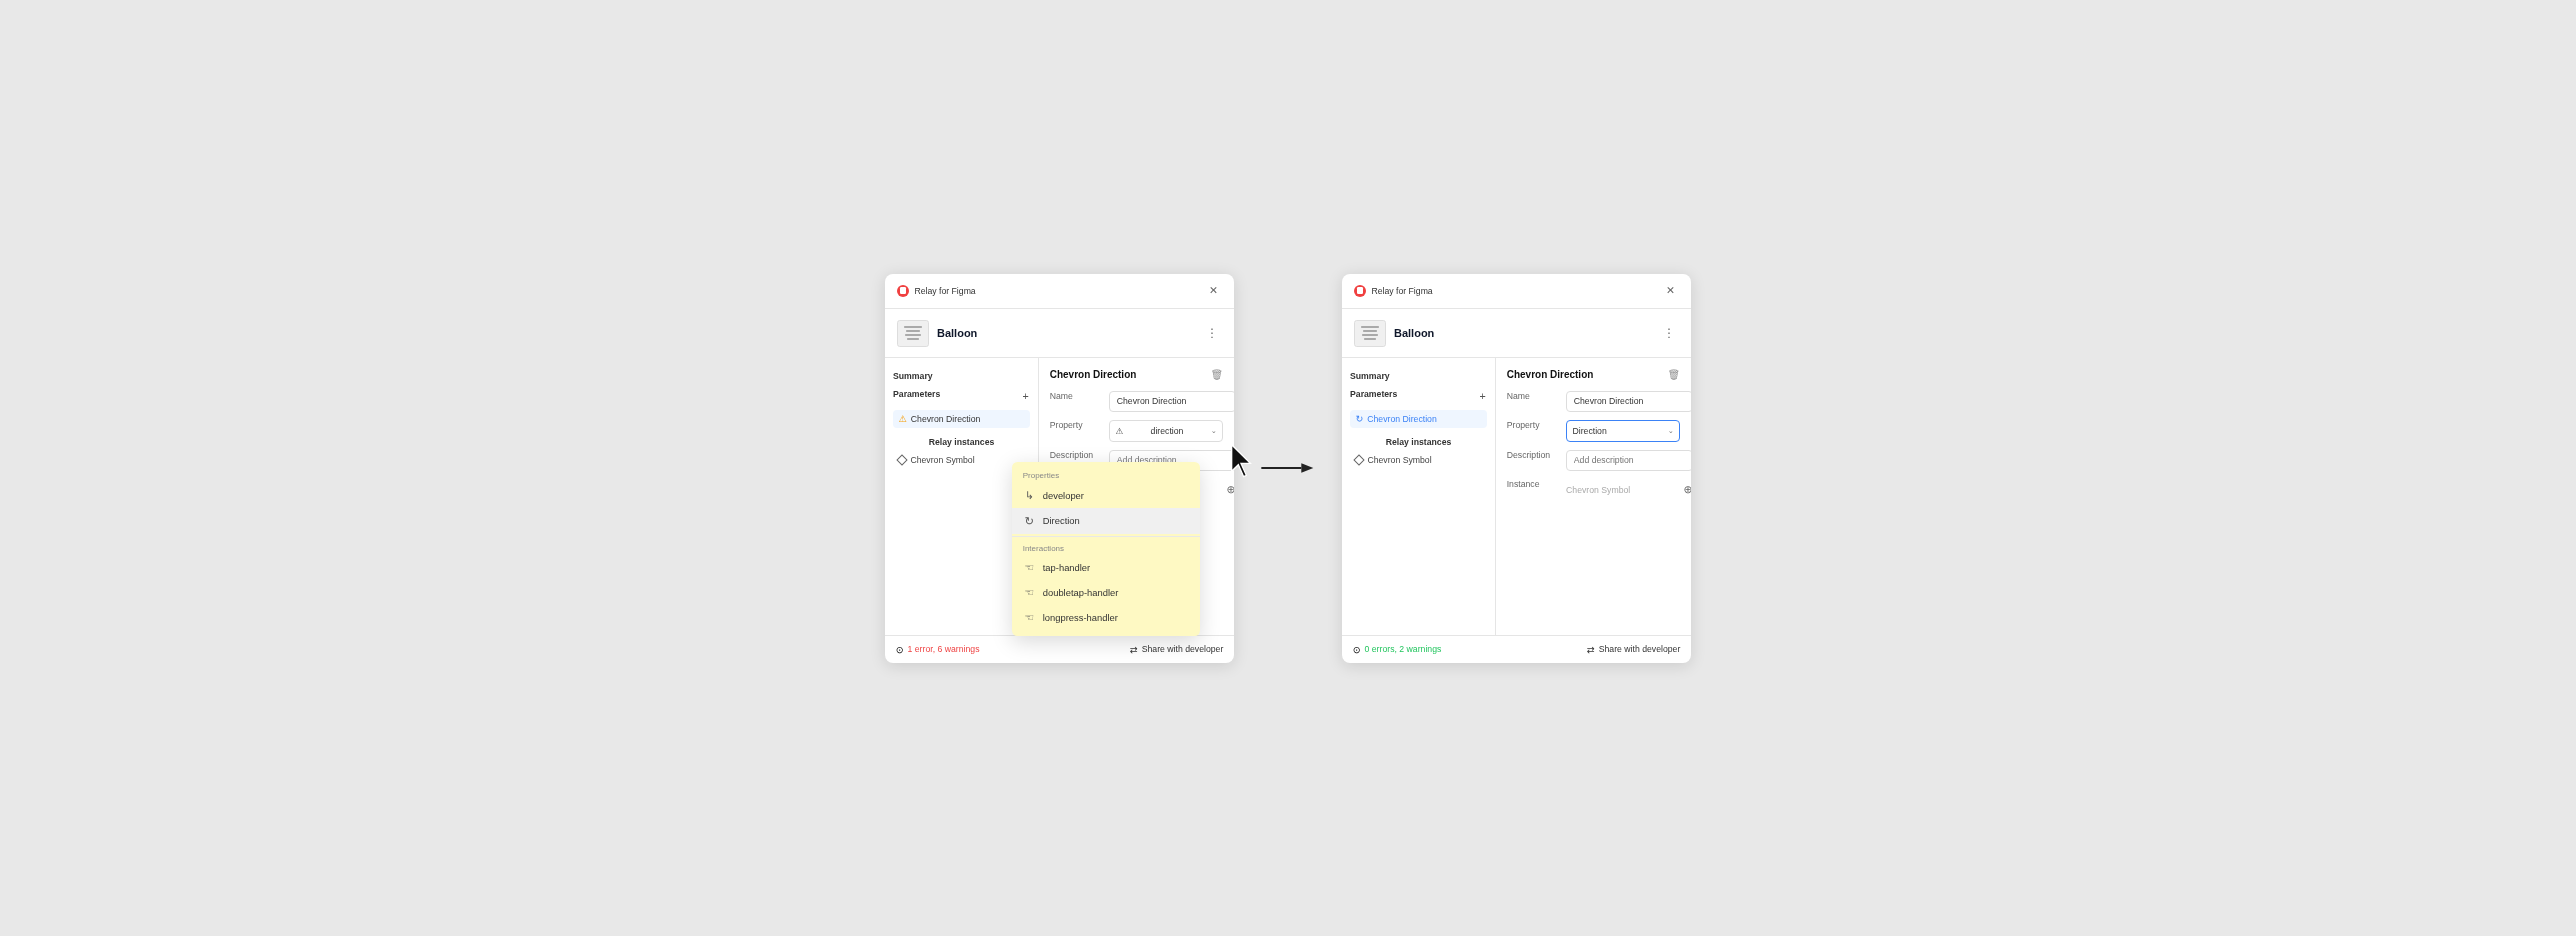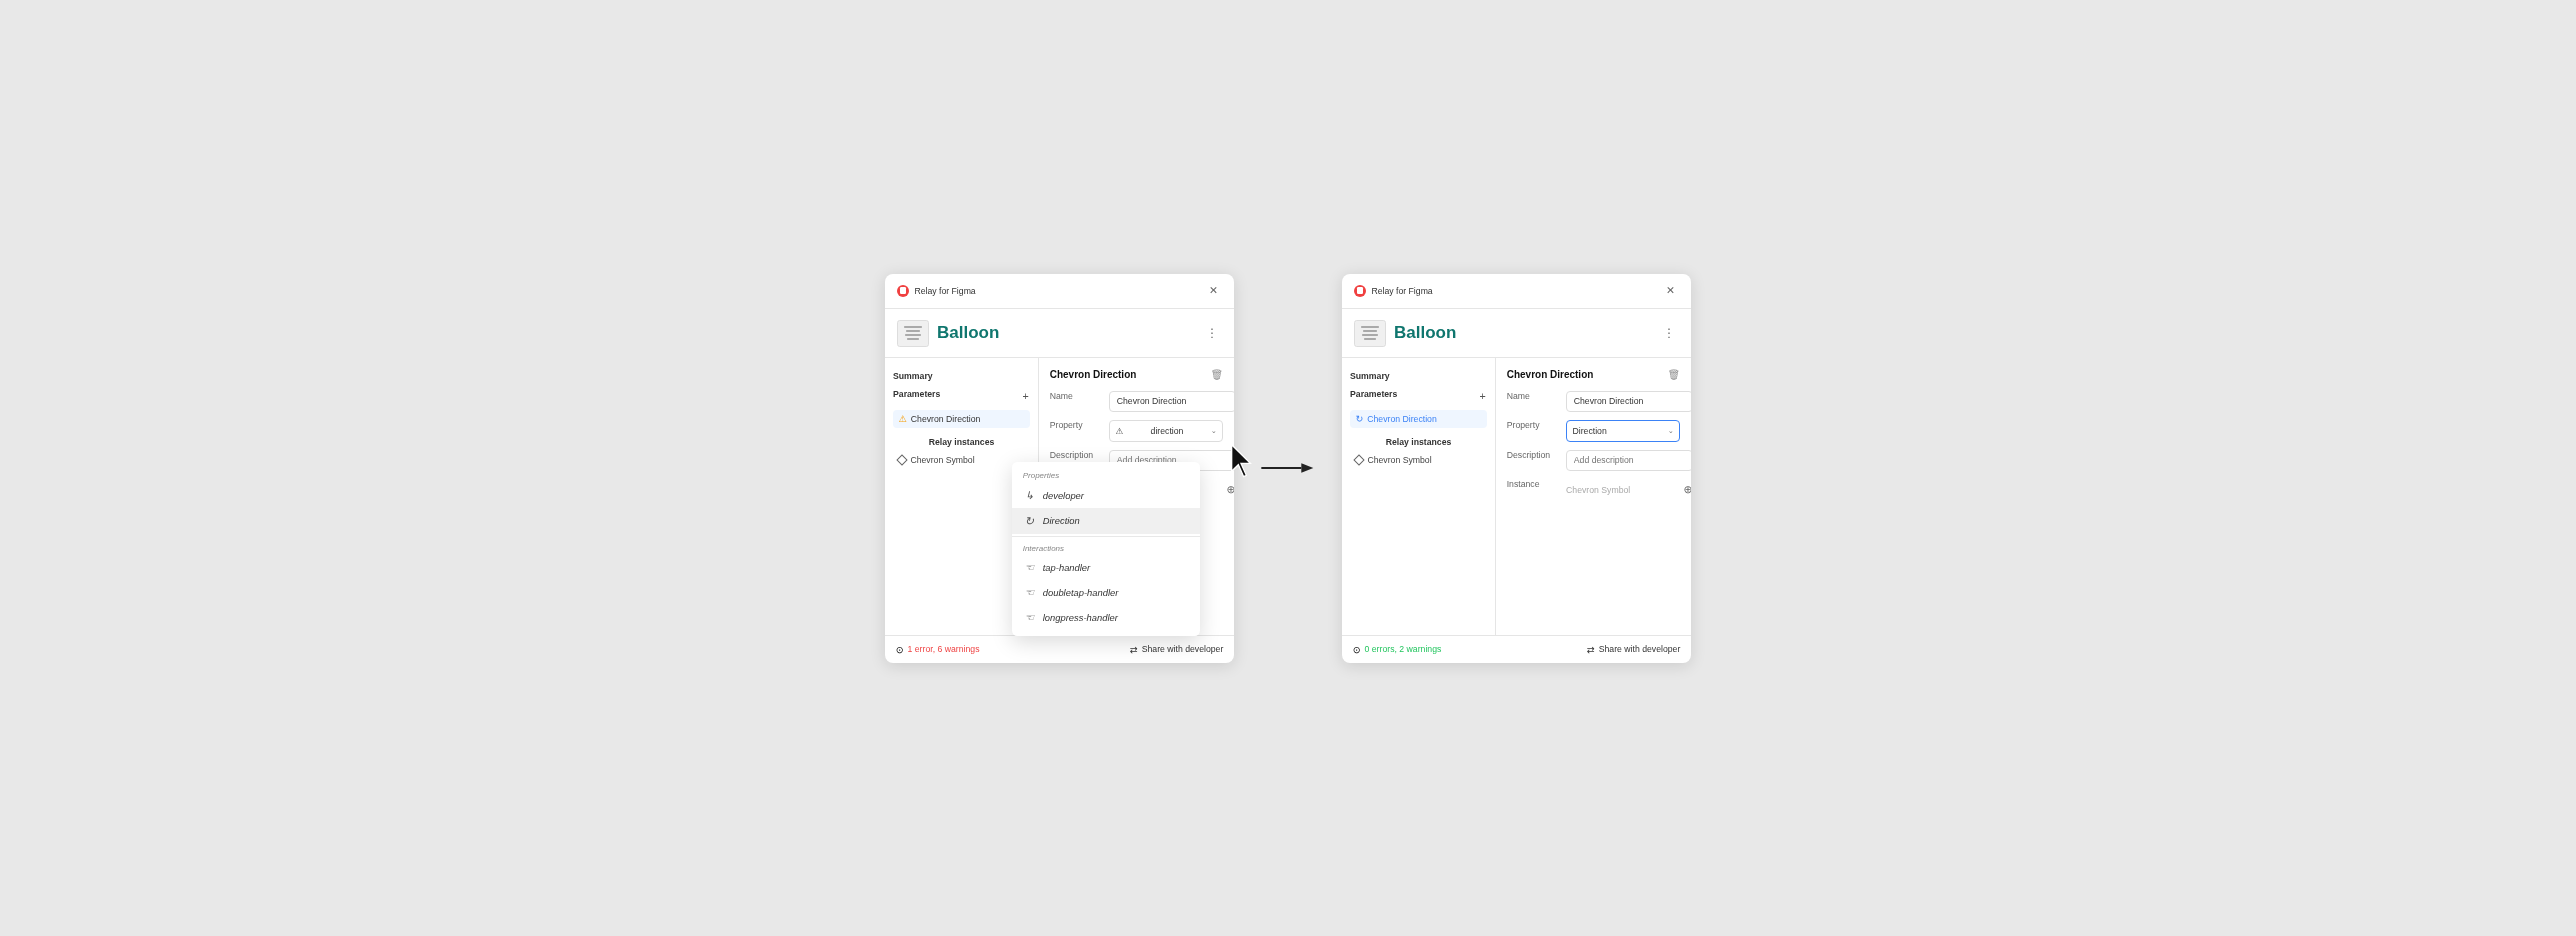--- a/index.html
+++ b/index.html
@@ -97,23 +97,23 @@
       flex-direction: column;
       gap: 2px;
       padding: 3.4px;
     }
     .thumb-line {
       background: #aaa;
       border-radius: 0.7px;
       height: 2px;
     }
     .component-name {
-      font-size: 17px;
+      font-size: 11px;
       font-weight: 600;
-      color: #0f766e;
+      color: #0f172a;
     }
     .more-btn {
       background: none;
       border: none;
       cursor: pointer;
       font-size: 12px;
       color: #666;
       padding: 1.3px 4px;
     }
 
@@ -348,28 +348,27 @@
       display: flex;
       align-items: center;
       justify-content: center;
       flex-shrink: 0;
     }
     .arrow-svg {
       width: 54px;
       height: 20px;
     }
     .dropdown-menu {
-      background: #ffffff;
+      background: #fef9c3;
       border-radius: 5.4px;
       box-shadow: 0 5.4px 21.5px rgba(0,0,0,0.15);
       width: 188px;
       padding: 5.4px 0;
       position: relative;
       z-index: 10;
-      font-style: italic;
     }
     .dropdown-section-label {
       font-size: 8px;
       color: #888;
       padding: 4px 10.7px 2.7px;
       font-weight: 500;
     }
     .dropdown-item {
       display: flex;
       align-items: center;

